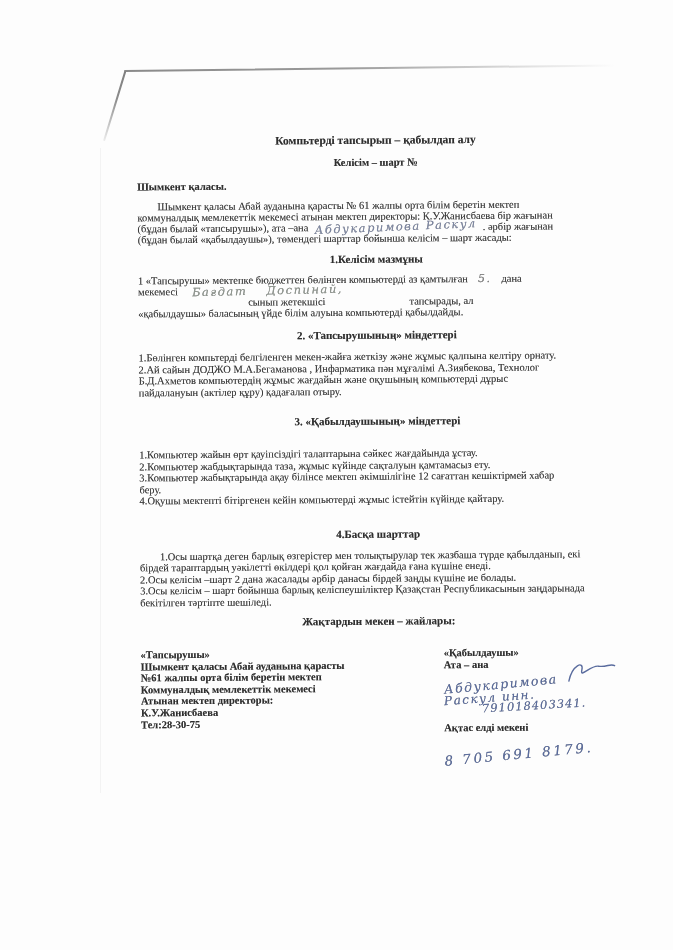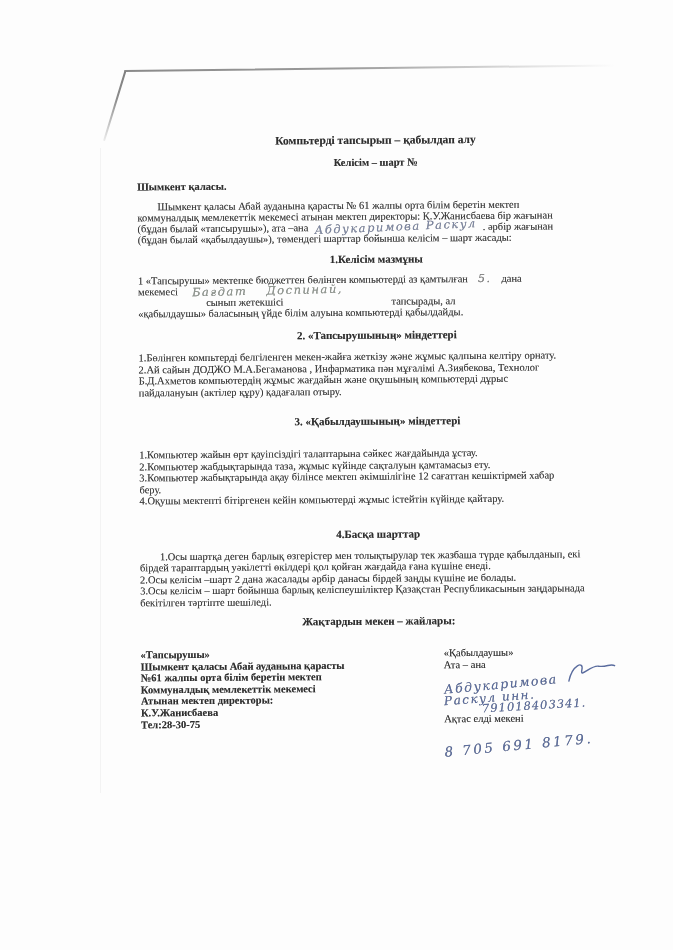--- a/index.html
+++ b/index.html
@@ -44,40 +44,40 @@
   .h2{margin-top:12px;font-size:11px;}
   .s2-body{margin-top:10px;line-height:11.5px;}
   .h3{margin-top:19px;font-size:11px;}
   .s3-body{margin-top:21px;line-height:11.5px;}
   .h4{margin-top:23px;font-size:11px;}
   .s4-body{margin-top:10px;line-height:11.5px;}
   .hfoot{margin-top:9px;font-size:11px;}
   .cols{margin-top:21px;display:flex;align-items:flex-start;}
   .col-left{width:300px;font-weight:bold;color:#2f2f2f;line-height:11.6px;}
   .col-right{margin-left:20px;line-height:11.6px;}
-  .col-right .head{font-weight:normal;color:#2f2f2f;}
+  .col-right .head{font-weight:bold;color:#2f2f2f;}
   
   .hand{
     font-style:italic;letter-spacing:1.5px;
     font-family:"DejaVu Serif","Liberation Serif",serif;
   }
   .hand-parent{color:#7d87a3;display:inline-block;transform:rotate(-2deg);font-size:11.5px;margin:0 6px;}
   .hand-class{color:#808080;font-size:11px;margin:0 10px;}
   .hand-student{color:#8f968f;display:inline-block;transform:rotate(-1deg);font-size:11.5px;margin-left:14px;word-spacing:14px;}
   .hand-blue{color:#5a6c9e;}
   .hw-row1{display:flex;align-items:center;transform:rotate(-5deg);margin-top:3px;font-size:12.5px;}
   .hw-row2{transform:rotate(-4deg);margin-top:-1px;font-size:12px;}
   .hw-row3{transform:rotate(-3deg);margin-left:38px;margin-top:-2px;font-size:11.5px;letter-spacing:1px;}
-  .hw-village{font-weight:normal;color:#2f2f2f;margin-top:2px;}
+  .hw-village{font-weight:bold;color:#2f2f2f;margin-top:11px;}
   .hw-phone{transform:rotate(-5deg);margin-top:14px;font-size:13.5px;letter-spacing:2.5px;}
   .sig-svg{margin-left:8px;margin-top:-8px;}
   
   .gapline{display:flex;}
-  .gapline .gl-left{margin-left:68px;}
-  .gapline .gl-right{margin-left:108px;}
+  .gapline .gl-left{margin-left:110px;}
+  .gapline .gl-right{margin-left:84px;}
 </style>
 </head>
 <body>
 
 <div class="scan-page">
 
   <div class="edge-top"></div>
   <div class="edge-corner"></div>
   <div class="edge-left"></div>
 

